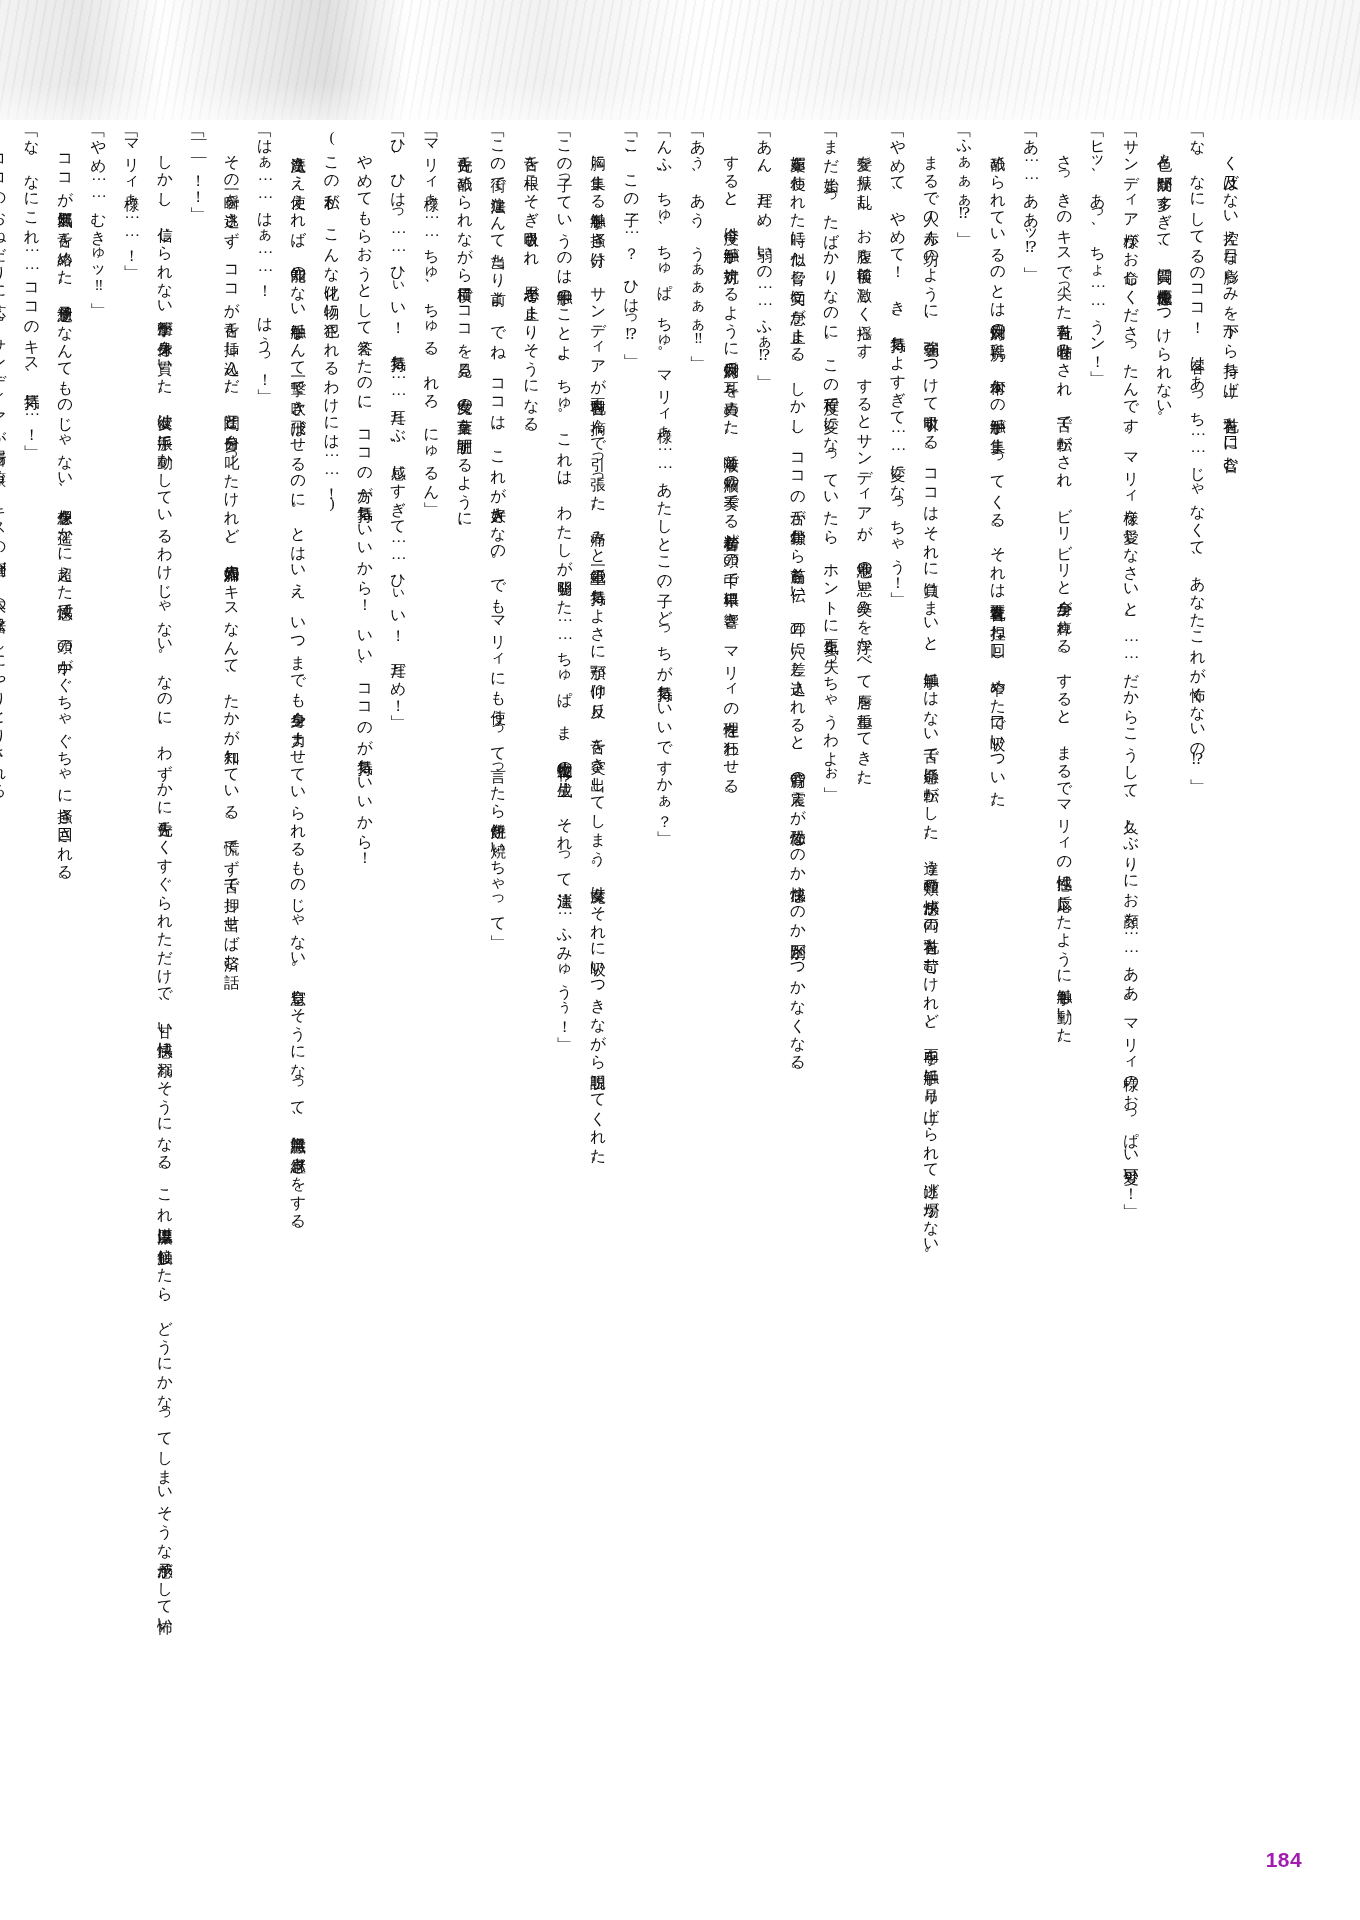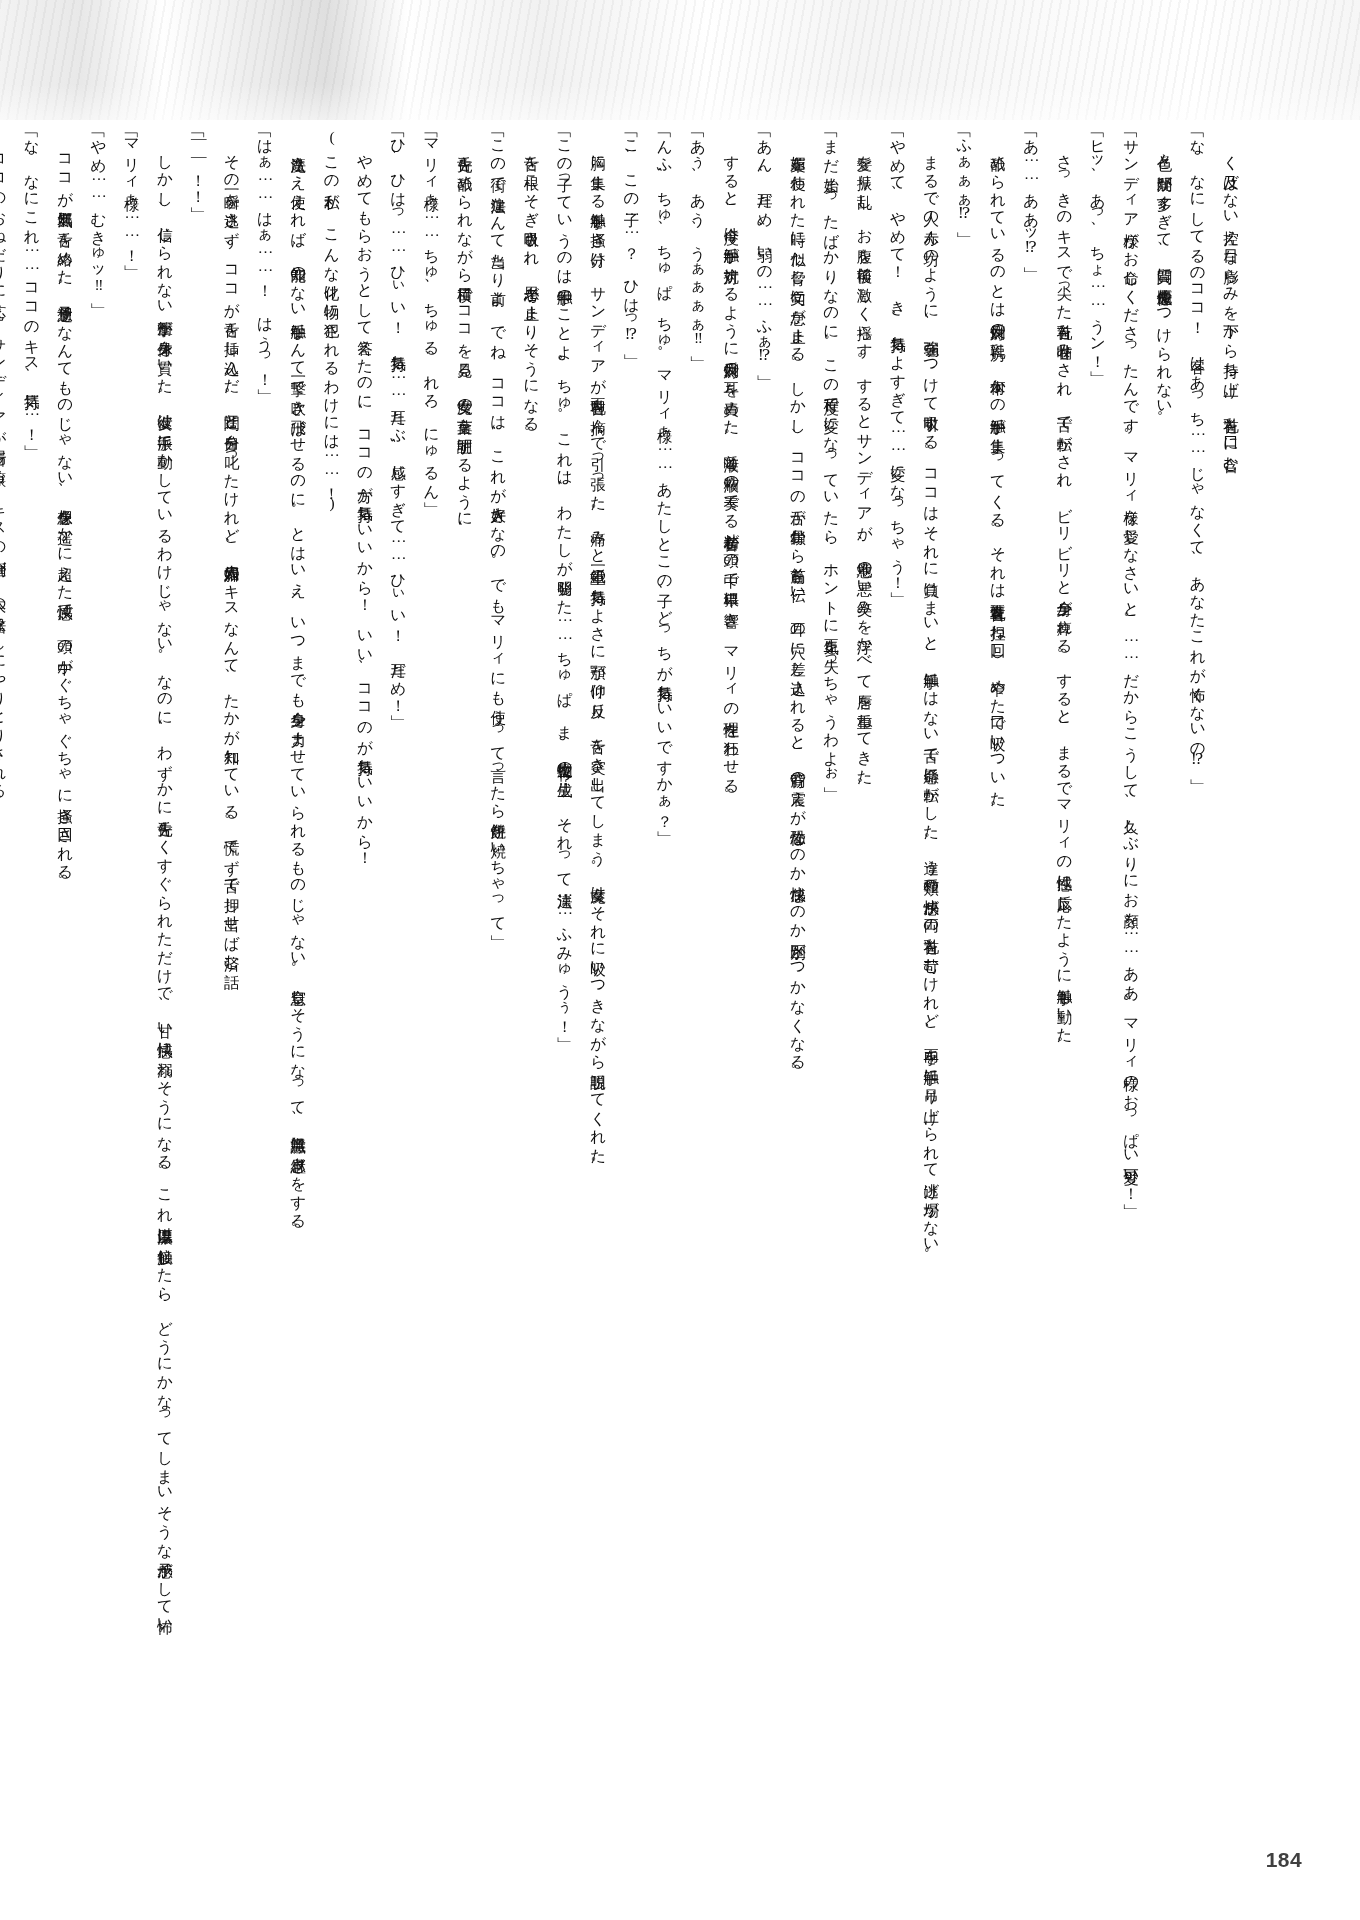--- a/index.html
+++ b/index.html
@@ -66,21 +66,21 @@
     text-indent: 0;
   }
 
   .page-number {
     position: absolute;
     right: 58px;
     bottom: 48px;
     font-family: "Liberation Sans", sans-serif;
     font-size: 21px;
     font-weight: bold;
-    color: #404040;
+    color: #a21caf;
     letter-spacing: 0.02em;
   }
 </style>
 </head>
 <body>
 
 <div class="page">
 
   <div class="top-band"></div>
   <div class="band-fade"></div>

